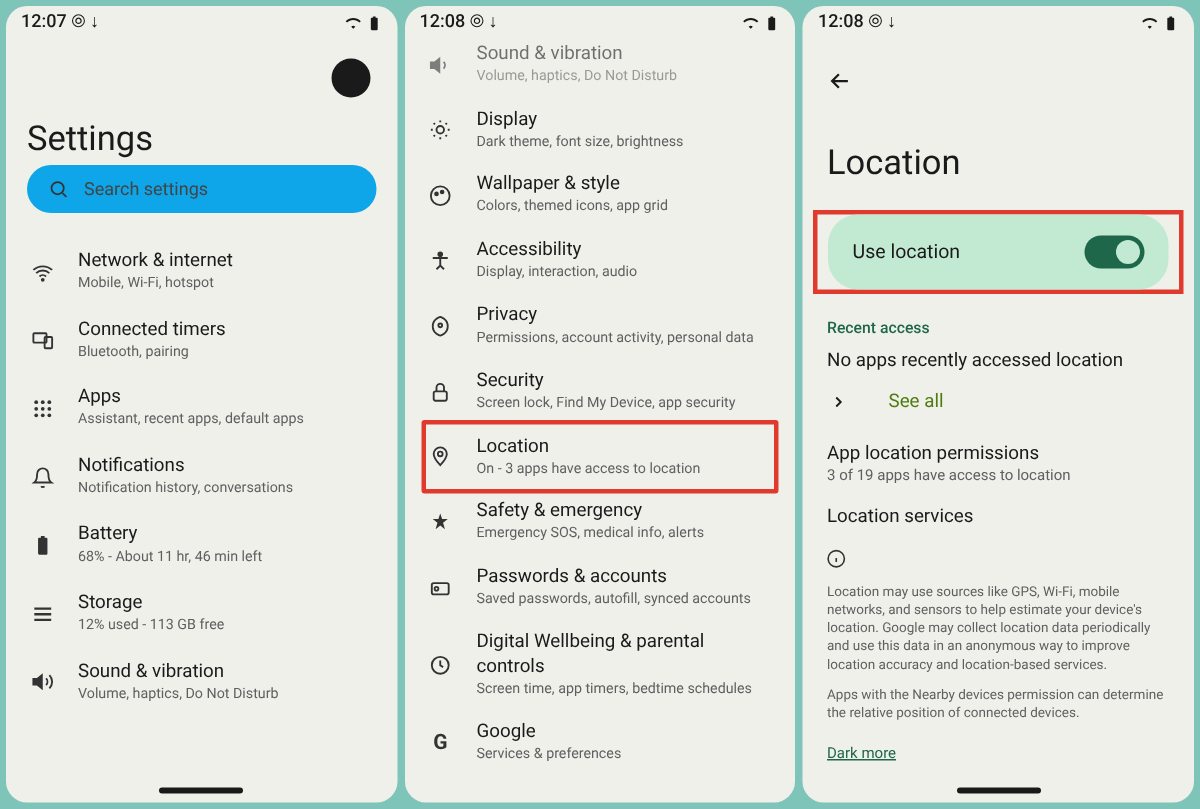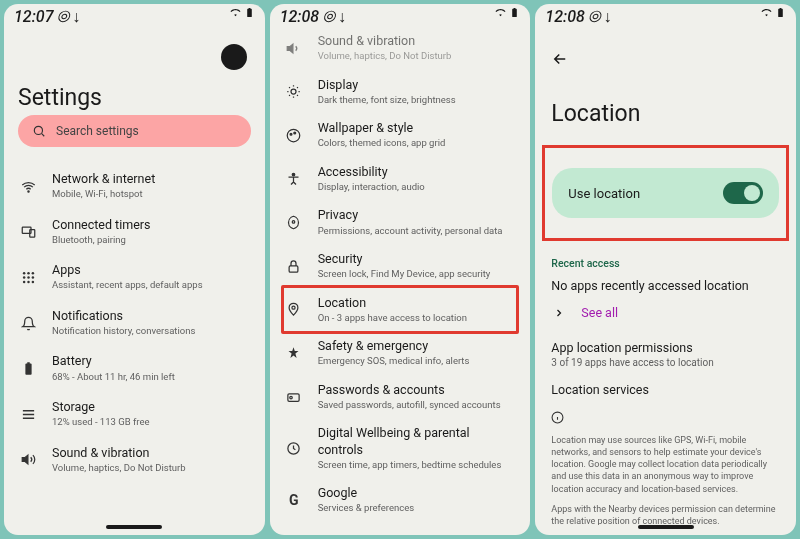--- a/index.html
+++ b/index.html
@@ -18,36 +18,35 @@
     background: #f0f0eb;
     border-radius: 14px;
     overflow: hidden;
     display: flex;
     flex-direction: column;
     position: relative;
   }
   .statusbar {
     display: flex;
     justify-content: space-between;
-    align-items: flex-start;
+    align-items: flex-end;
     padding: 3px 10px 2px;
-    font-size: 16px;
+    font-size: 12px;
     color: #1a1a1a;
     font-weight: 500;
-    font-style: italic;
   }
   .status-left, .status-right { display: flex; align-items: center; gap: 3px; }
   .status-right svg { width: 11px; height: 11px; }
   .content { flex: 1; overflow: hidden; padding: 0 14px; }
   .avatar-row { display: flex; justify-content: flex-end; padding: 16px 4px 10px; }
   .avatar { width: 26px; height: 26px; border-radius: 50%; background: #1a1a1a; }
   .page-title { font-size: 23px; font-weight: 400; color: #1a1a1a; margin: 4px 0 4px; }
   .page-title-loc { font-size: 23px; font-weight: 400; color: #1a1a1a; margin: 28px 0 18px 2px; }
   .searchbox {
-    background: #fca5a5;
+    background: #0ea5e9;
     border-radius: 22px;
     padding: 9px 14px;
     display: flex;
     align-items: center;
     gap: 10px;
     margin-bottom: 16px;
   }
   .searchbox svg { width: 14px; height: 14px; flex-shrink: 0; }
   .searchbox span { color: #444; font-size: 12px; }
   .settings-item {
@@ -81,25 +80,25 @@
   }
   .toggle-card span { font-size: 13px; color: #1a1a1a; }
   .switch {
     width: 40px; height: 22px; border-radius: 11px; background: #1e674a;
     position: relative;
   }
   .switch::after {
     content:''; position:absolute; right:3px; top:3px; width:16px; height:16px;
     border-radius:50%; background:#c2e9d2;
   }
-  .highlight-red-loc { border: 3px solid #e03a2f; padding: 20px 7px; margin: 0 -7px 16px; }
+  .highlight-red-loc { border: 3px solid #e03a2f; padding: 0 7px; margin: 0 -7px 16px; }
   .section-label { font-size: 10.5px; color: #1e674a; margin: 4px 0 8px 2px; font-weight:500; }
   .plain-title { font-size: 12.5px; color: #1a1a1a; margin: 6px 0 2px 2px; }
   .plain-sub { font-size: 10px; color: #5f5f5f; margin: 0 0 14px 2px; }
-  .see-all { display:flex; align-items:center; gap:16px; padding: 6px 4px 14px; font-size:12.5px; color:#a21caf;}
+  .see-all { display:flex; align-items:center; gap:27px; padding: 6px 4px 14px; font-size:12.5px; color:#4d7c0f;}
   .see-all svg { width:12px; height:12px; }
   .info-row { display:flex; align-items:center; gap:6px; margin: 6px 0 10px 2px;}
   .info-row svg { width:13px; height:13px; }
   .info-text { font-size: 9px; color: #5f5f5f; line-height:1.35; margin-bottom:8px; padding:0 2px;}
   .learn-link { font-size:10px; color:#1e674a; text-decoration:underline; padding-left:2px;}
   .navbar { height: 4px; width: 56px; background: #1a1a1a; border-radius: 2px; margin: 0 auto 5px; }
   .navbar-pad { height: 10px; }
 </style>
 </head>
 <body>

